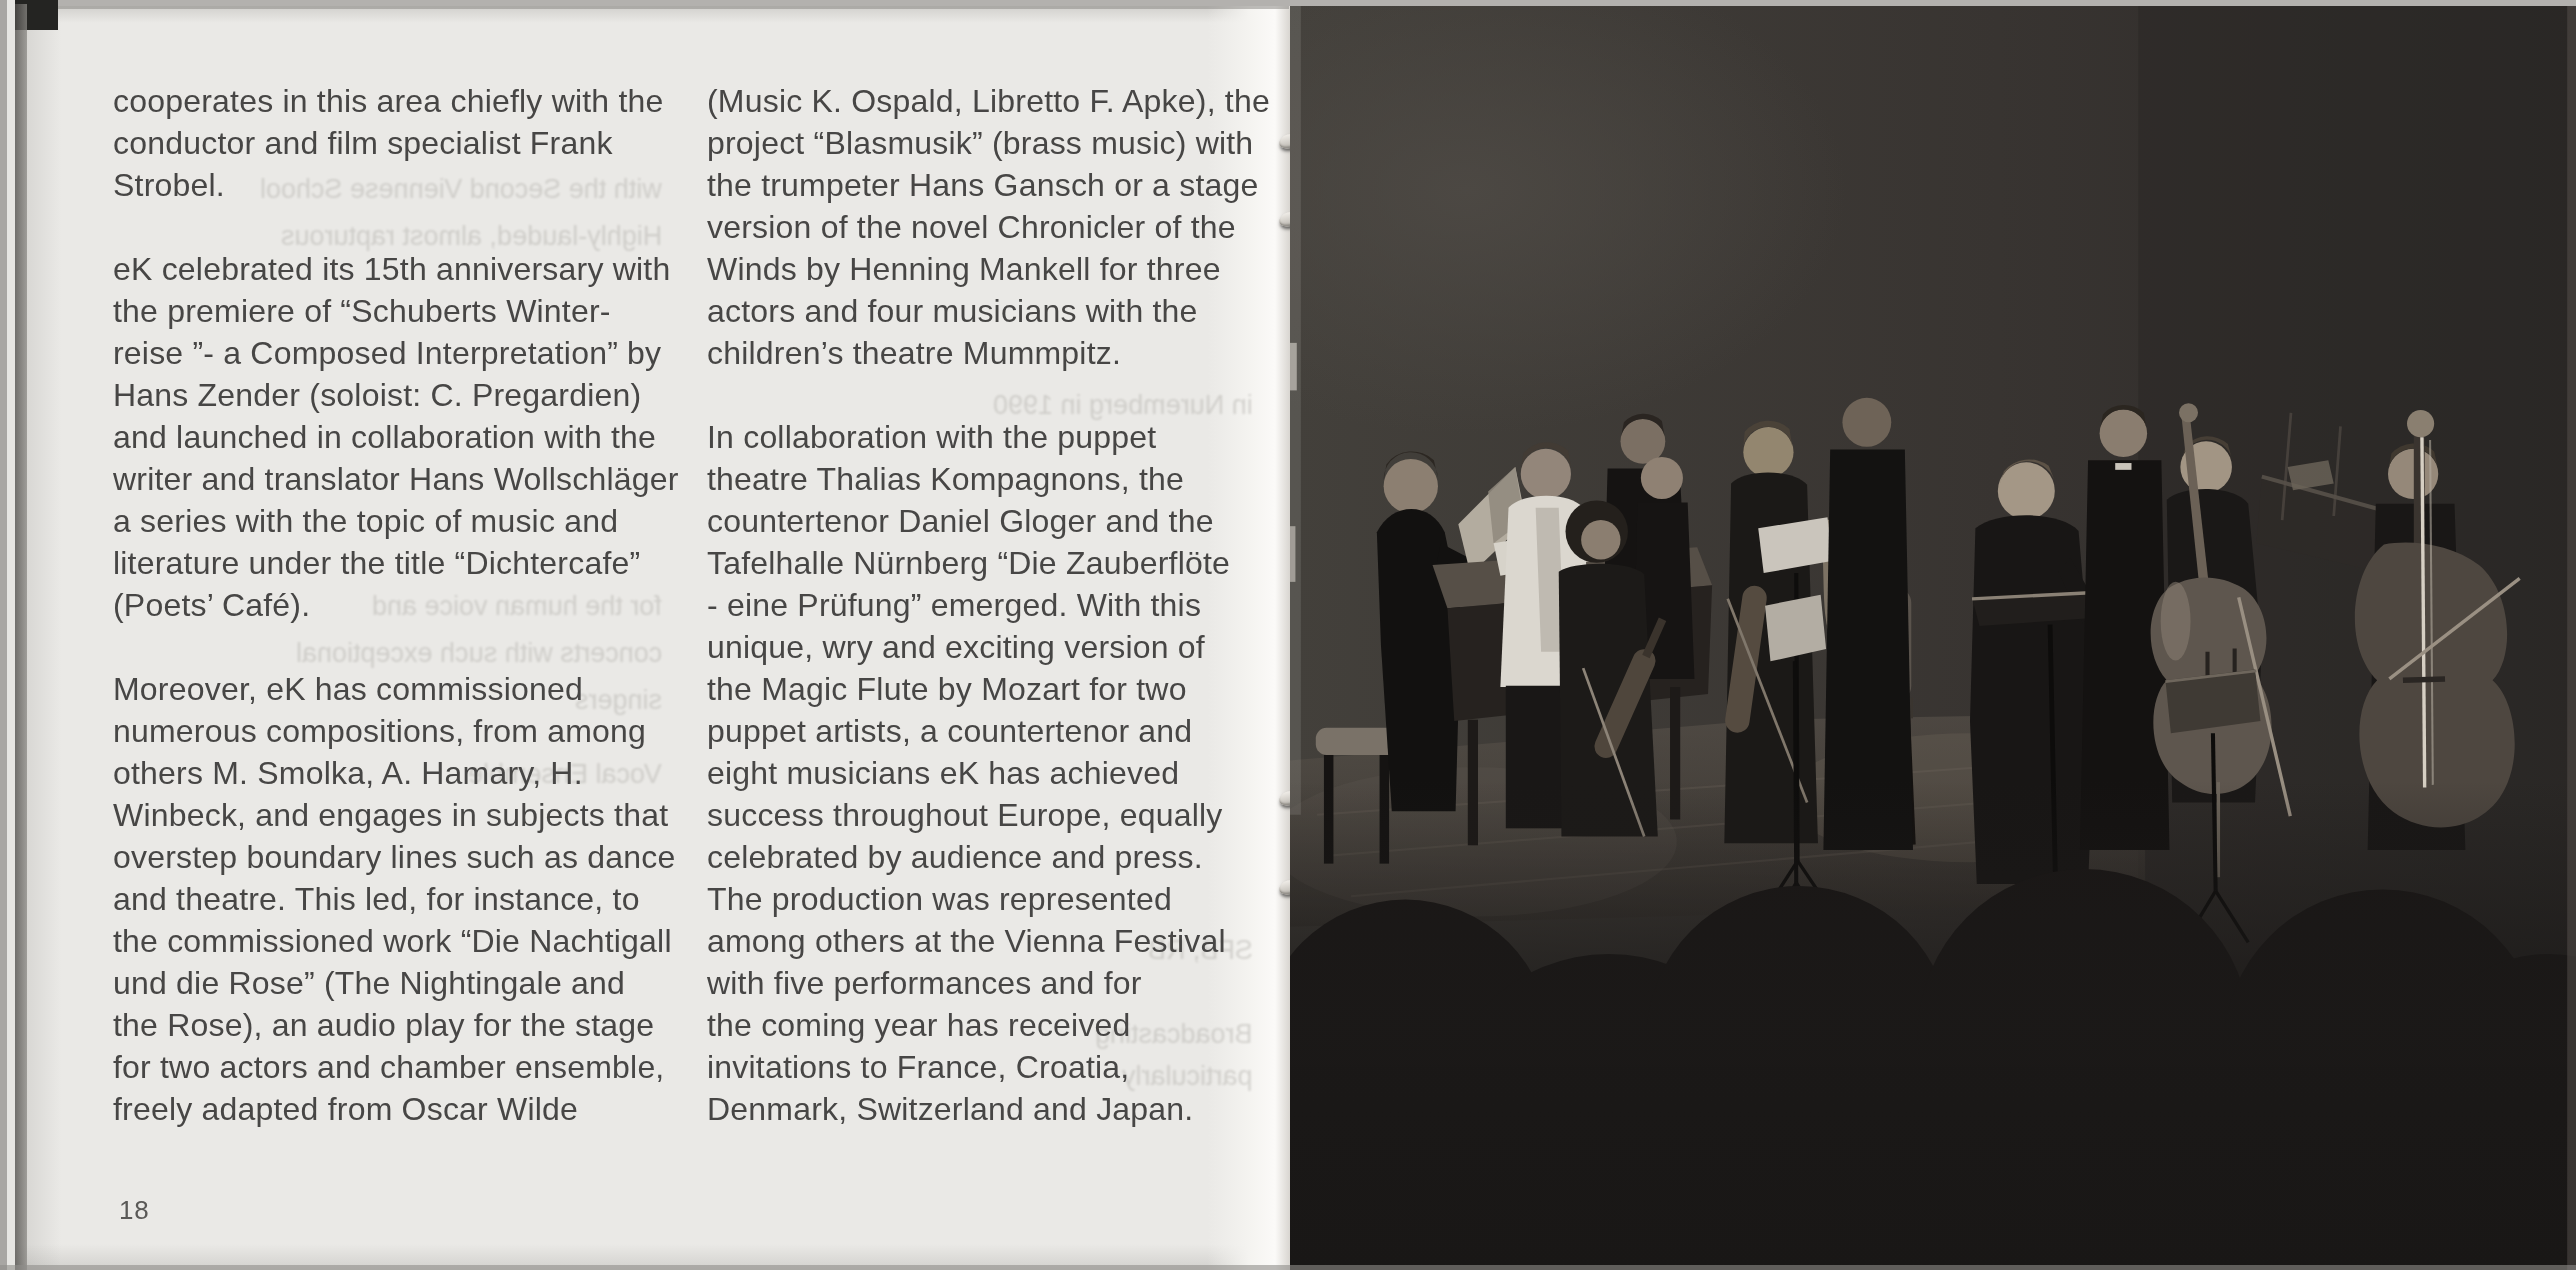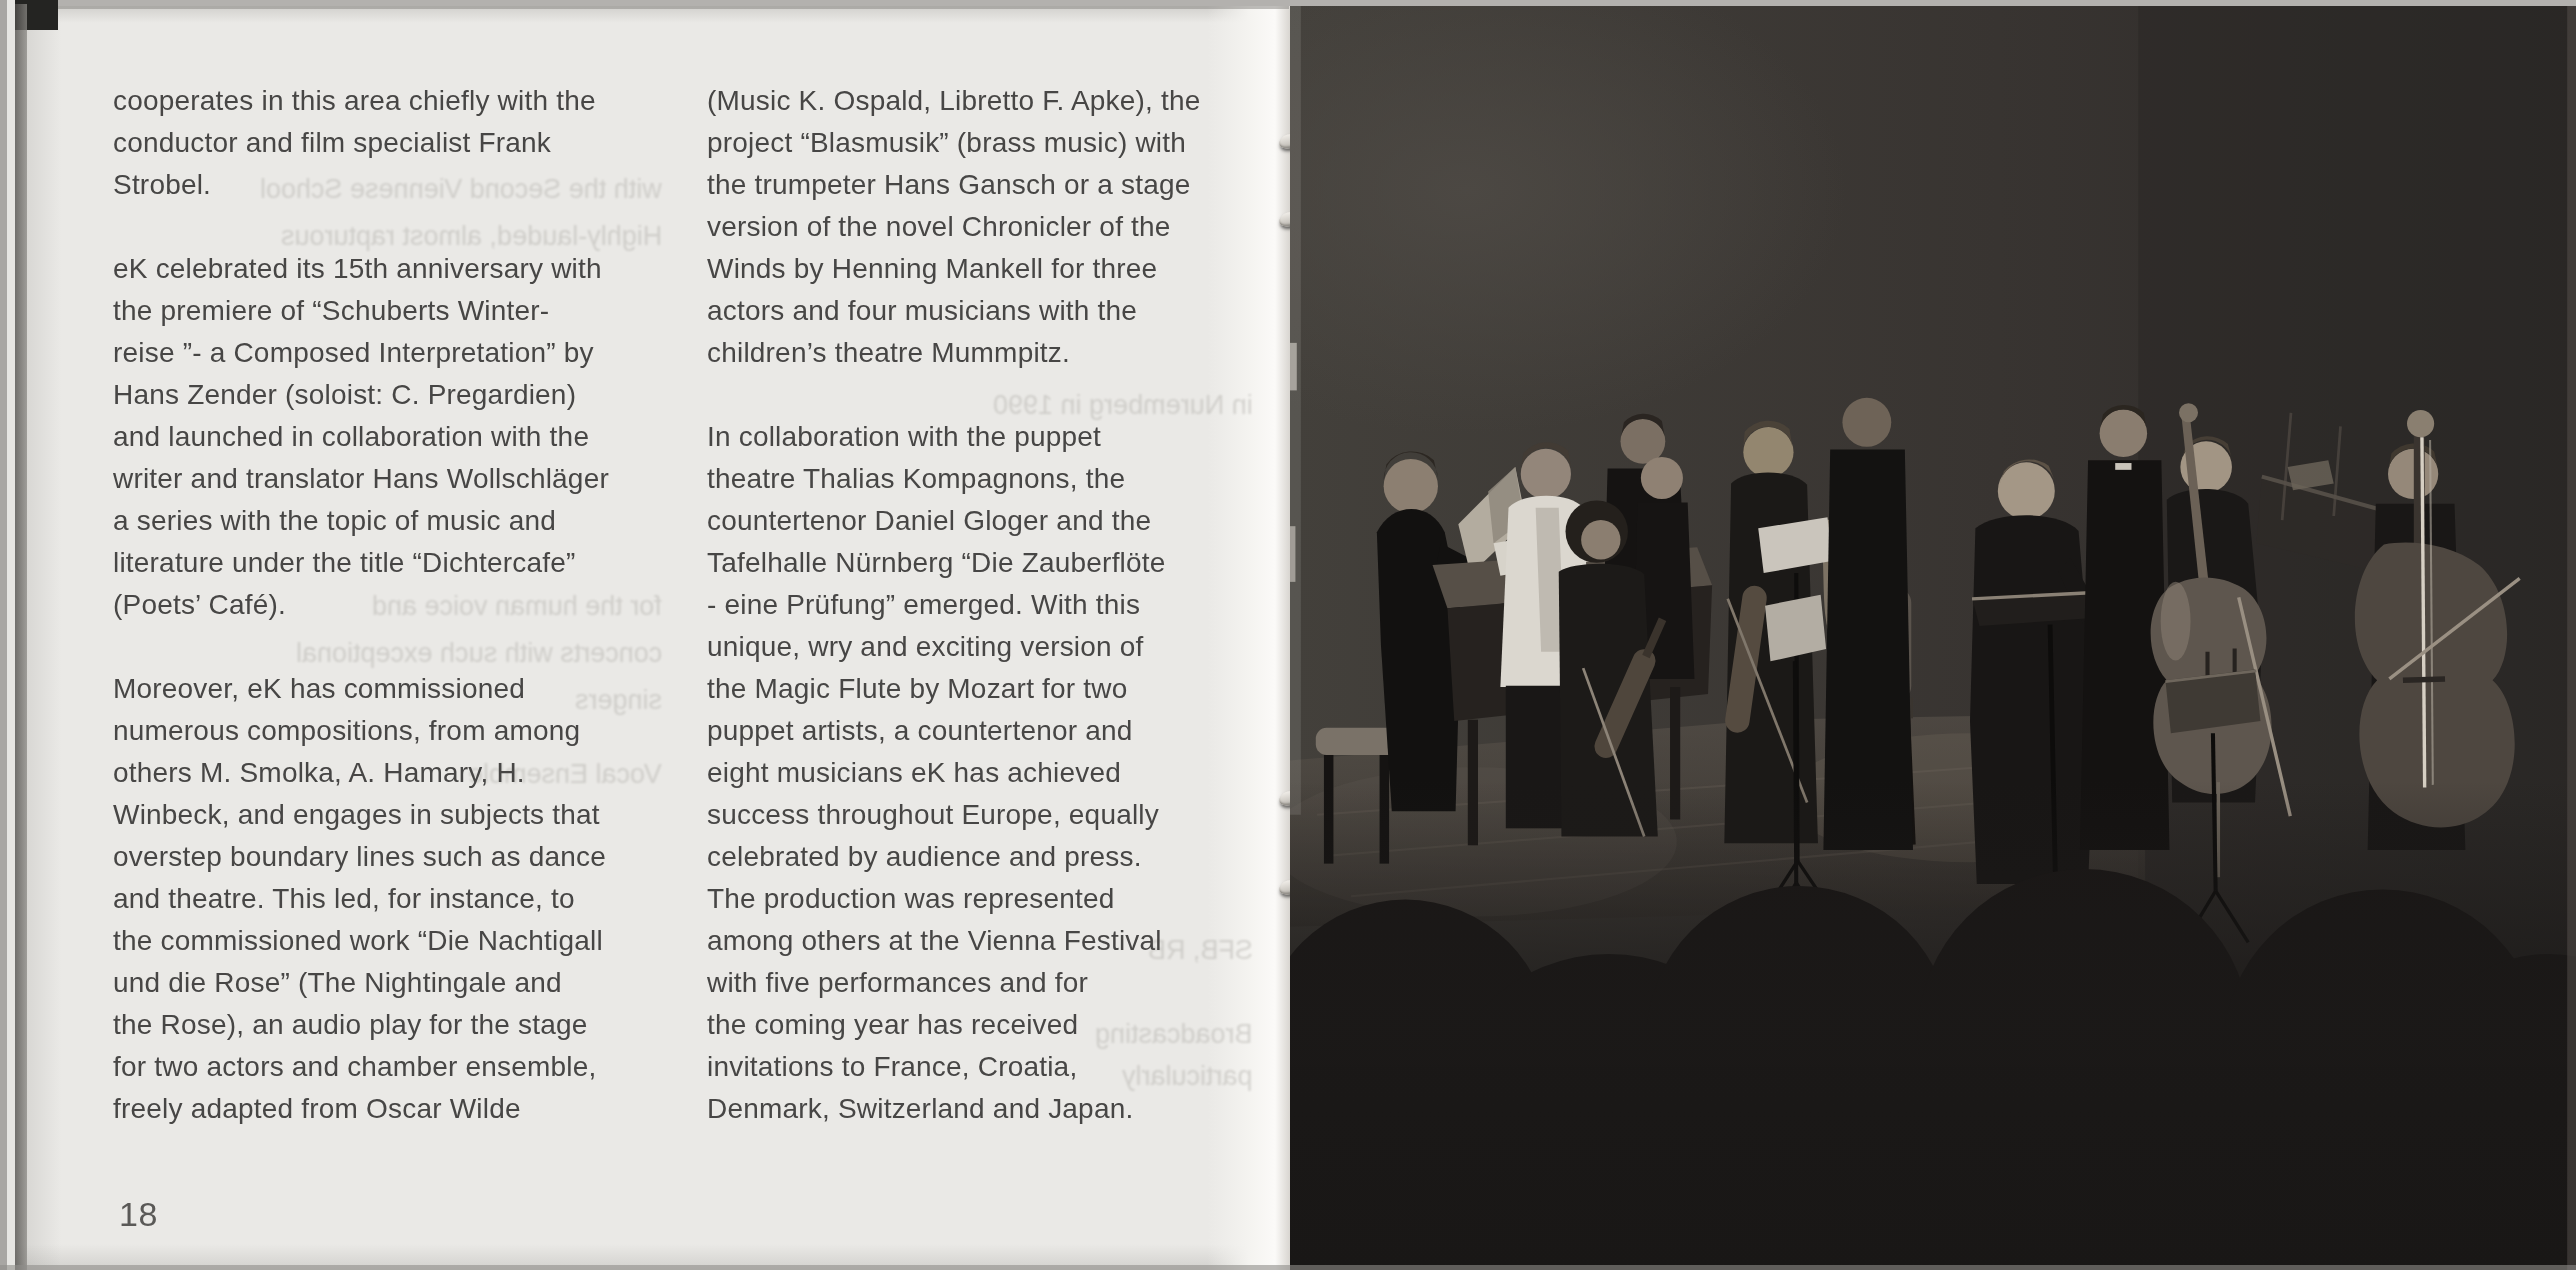--- a/index.html
+++ b/index.html
@@ -19,29 +19,29 @@
       linear-gradient(180deg, rgba(120,118,114,.30) 0px, rgba(120,118,114,0) 23px),
       linear-gradient(0deg,  rgba(120,118,114,.22) 0px, rgba(120,118,114,0) 27px),
       var(--paper,#eae9e6);
   }
   .binding-highlight{
     position:absolute;left:1207px;top:0;width:83px;height:1271px;
     background:linear-gradient(90deg, rgba(255,255,255,0) 0%, #f4f3f0 50%, var(--binding-highlight,#fbfaf8) 82%, #d8d5d0 100%);
   }
   .column{
     position:absolute;top:80px;width:570px;
-    font-size:28px;line-height:42px;letter-spacing:0.2px;
+    font-size:32px;line-height:42px;letter-spacing:0.2px;
     color:var(--ink,#474645);
   }
   .column p{margin:0 0 42px 0}
   .column-1{left:113px}
   .column-2{left:707px}
   .page-number{
     position:absolute;left:119px;top:1195px;
-    font-size:34px;color:var(--page-number,#5a5957);letter-spacing:0.7px;
+    font-size:26px;color:var(--page-number,#5a5957);letter-spacing:0.7px;
   }
   .ghost{
     position:absolute;transform:scaleX(-1);
     color:var(--bleed-through,#b7b5b0);
     opacity:.48;filter:blur(0.8px);
     font-size:27px;line-height:42px;white-space:nowrap;
   }
 
   
   .staple{

